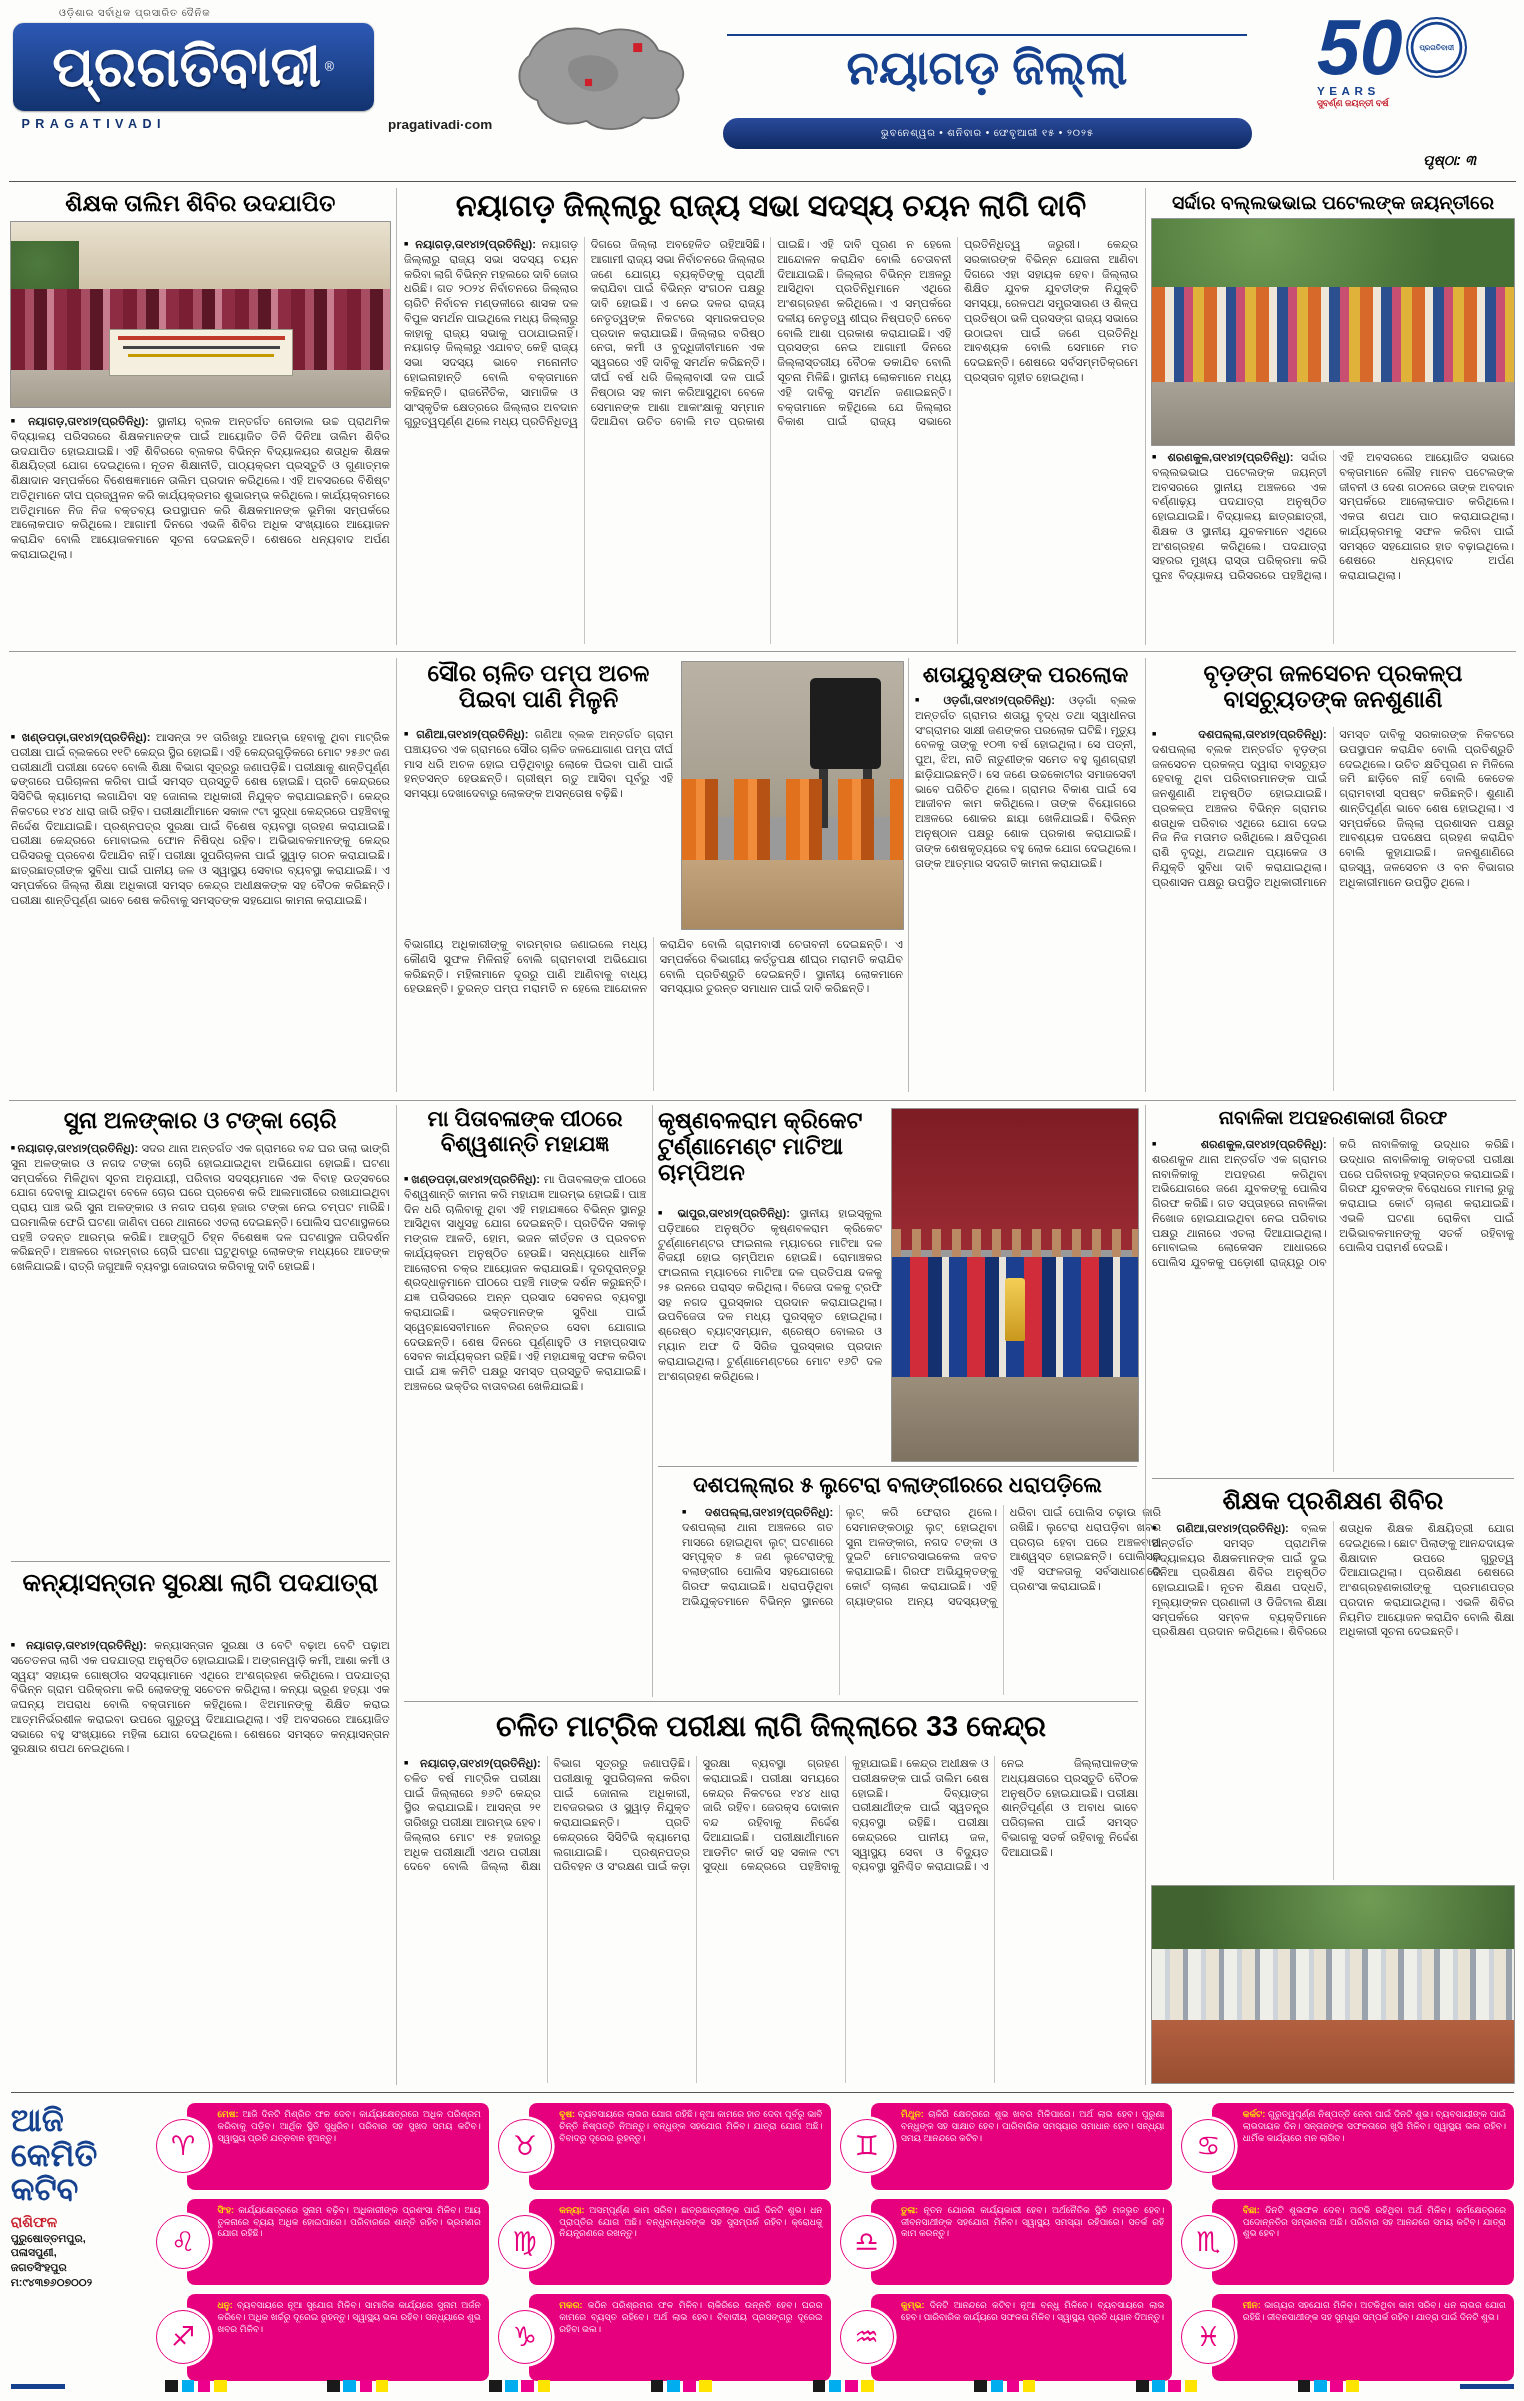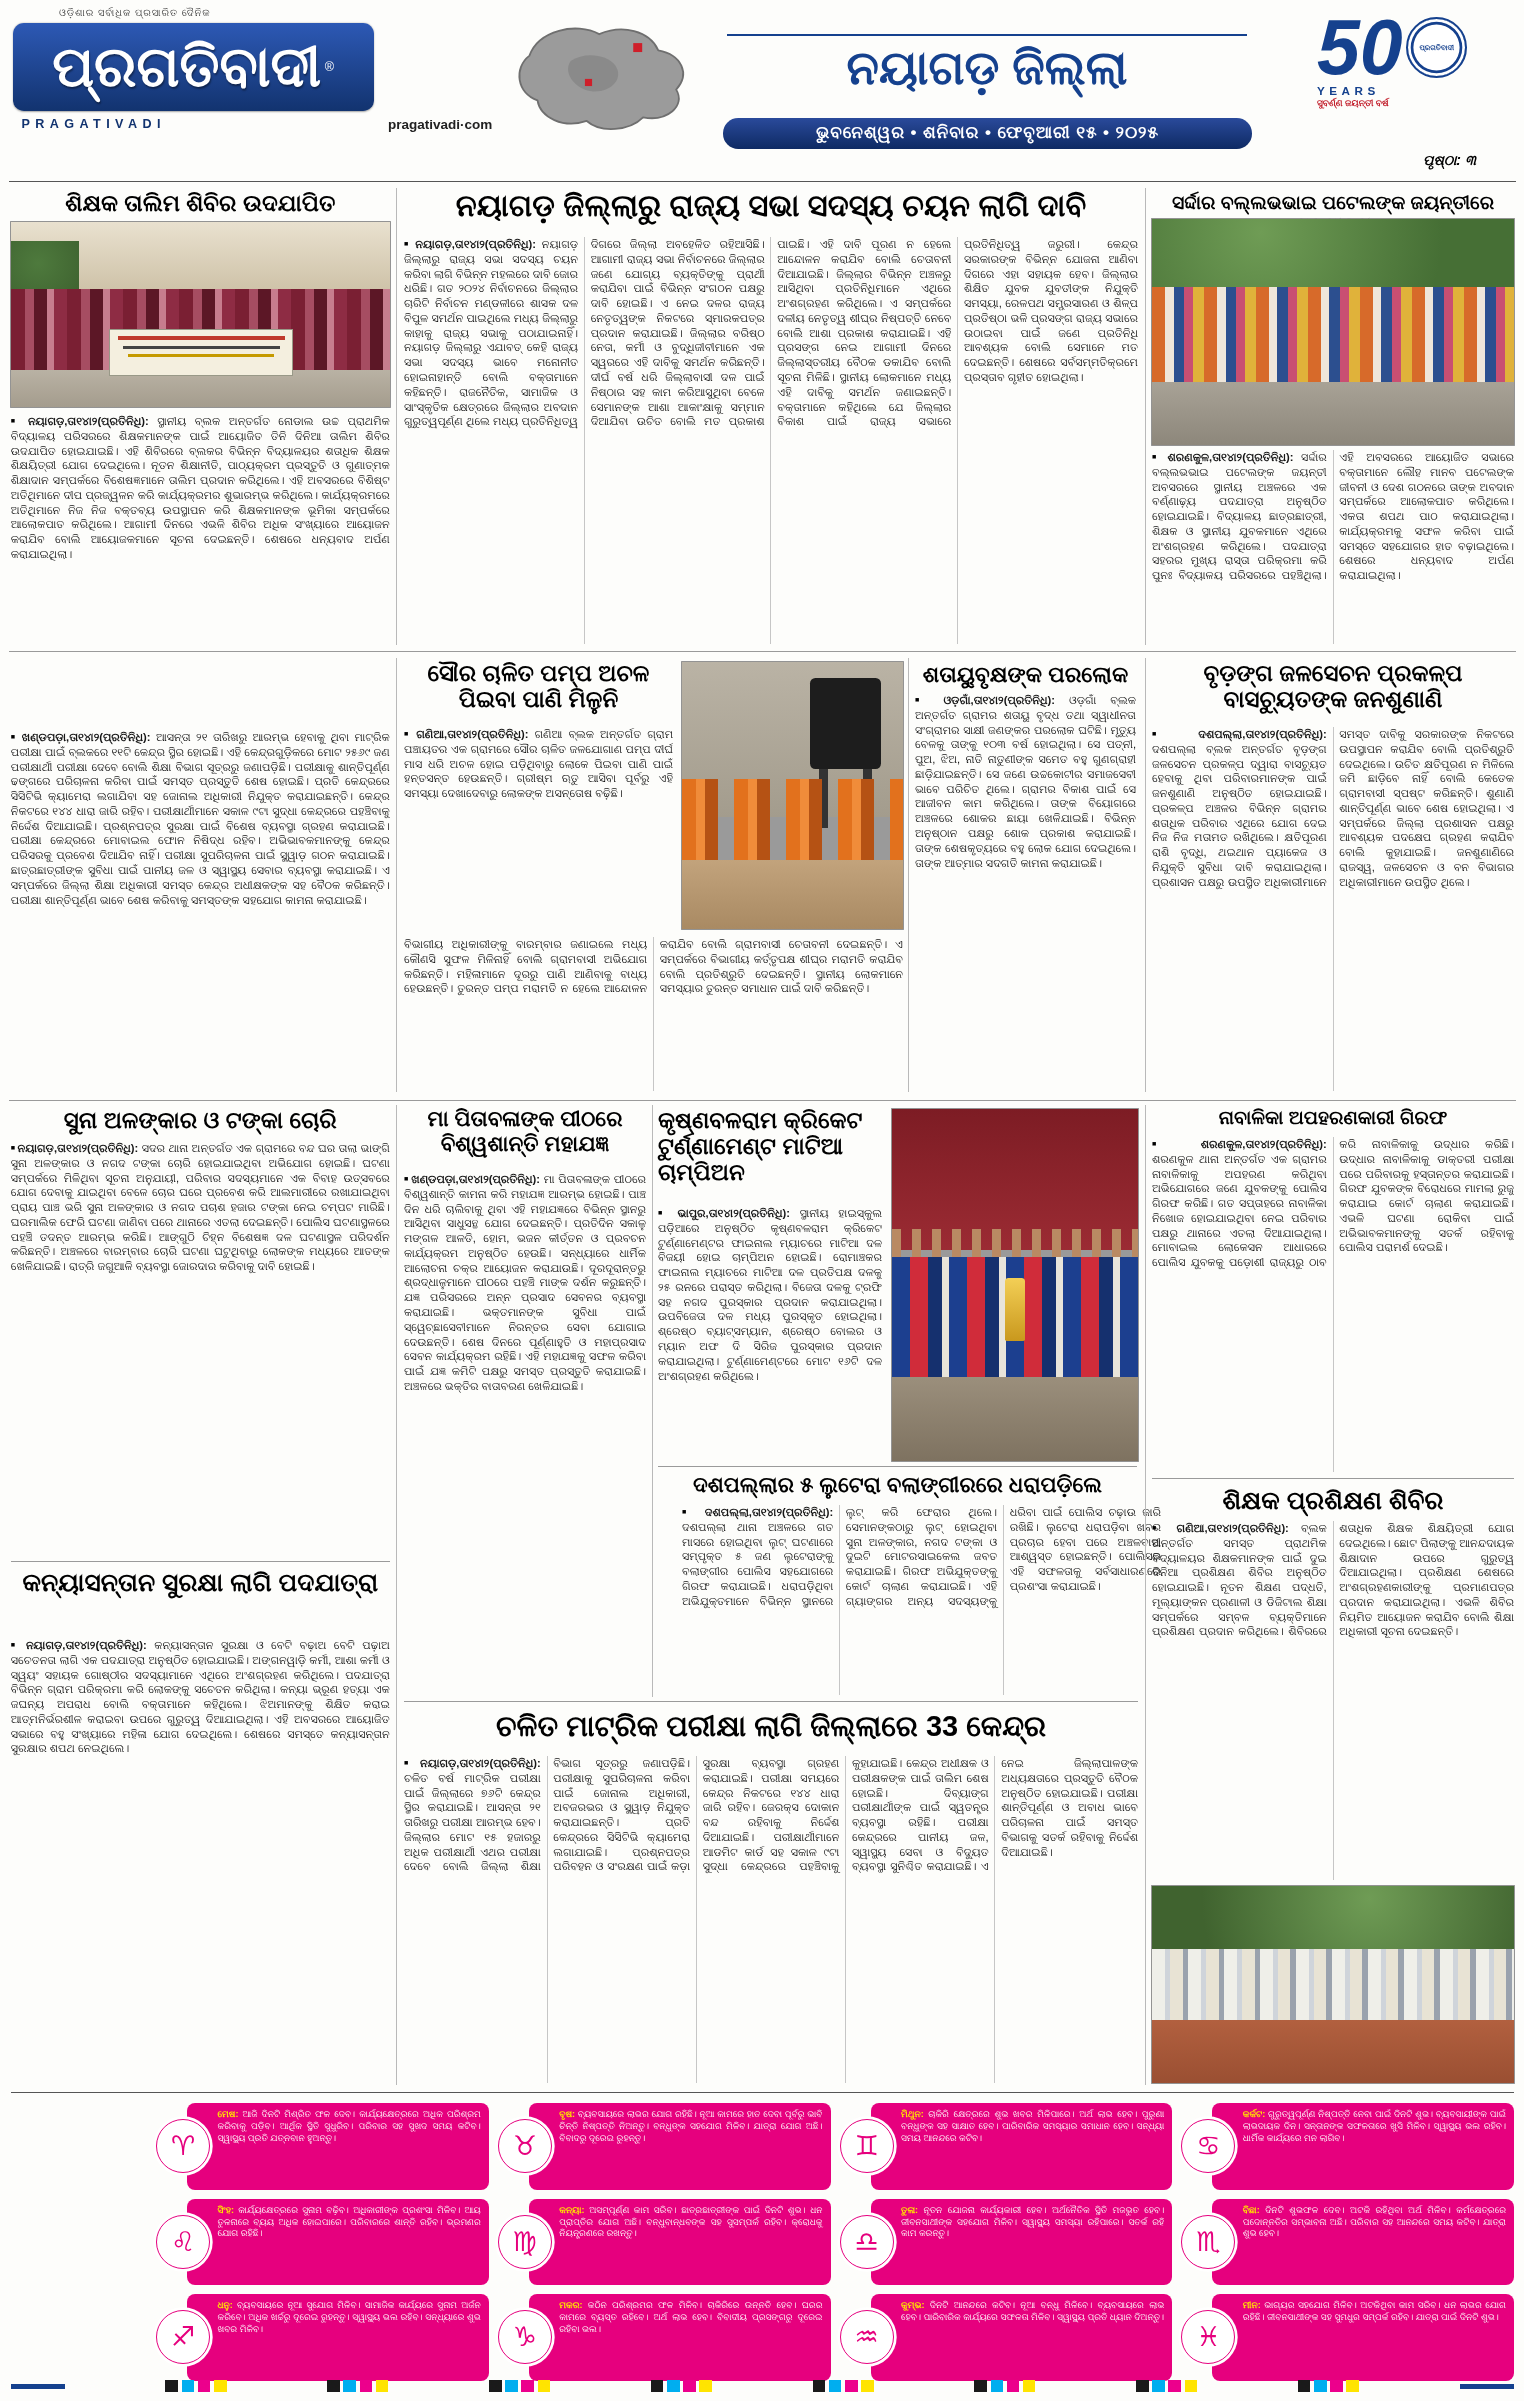--- a/index.html
+++ b/index.html
@@ -21,21 +21,21 @@
   .hr{position:absolute;height:0.9px;background:#9a9a9a;}
   
   .tagline{font-size:10px;color:#444;letter-spacing:0.9px;}
   .logo-box{background:linear-gradient(#2d59b5,#12336f);border-radius:10.8px;display:flex;align-items:center;justify-content:center;box-shadow:0 0.9px 1.8px rgba(0,0,0,.35);}
   .logo-main{color:#fff;font-size:56px;font-weight:800;text-shadow:0.9px 1.8px 1.8px rgba(0,0,0,.4);line-height:1;}
   .logo-reg{color:#fff;font-size:12.6px;margin-left:3.6px;}
   .logo-latin{font-size:12.6px;font-weight:700;letter-spacing:5.4px;color:#12336f;}
   .website{font-size:13.5px;font-weight:700;color:#222;}
   .edition{font-size:47px;font-weight:800;color:#15418e;text-align:center;line-height:1.05;}
   .titl-rule{background:#15418e;height:1.8px;}
-  .datebar{background:linear-gradient(#2a4a9b,#0e2a63);border-radius:15.2px;color:#fff;font-size:17px;font-weight:700;
+  .datebar{background:linear-gradient(#2a4a9b,#0e2a63);border-radius:15.2px;color:#fff;font-size:10px;font-weight:400;
            display:flex;align-items:center;justify-content:center;letter-spacing:0.9px;}
   .y-row{display:flex;align-items:center;}
   .y-num{font-size:77px;font-weight:800;font-style:italic;color:#15418e;line-height:.9;}
   .y-emblem{width:57px;height:57px;border-radius:50%;border:2.7px solid #15418e;box-shadow:inset 0 0 0 2.7px #fff,inset 0 0 0 5.4px #15418e;
             display:flex;align-items:center;justify-content:center;margin-left:3.6px;background:#fff;}
   .y-emblem-txt{font-size:7.2px;color:#15418e;font-weight:700;text-align:center;}
   .y-label{font-size:11.7px;font-weight:700;letter-spacing:4.5px;color:#15418e;margin-top:1.8px;}
   .y-jub{font-size:9px;font-weight:700;color:#c21f2c;margin-top:1.8px;}
   .pageno{font-size:14px;font-weight:700;color:#000;font-style:italic;}
   
@@ -244,20 +244,30 @@
 
   <div class="hr" style="left:404px;top:1701px;width:734px;"></div>
   <div class="abs hl h32 ctr" style="left:404px;top:1710px;width:734px;">ଚଳିତ ମାଟ୍ରିକ ପରୀକ୍ଷା ଲାଗି ଜିଲ୍ଲାରେ 33 କେନ୍ଦ୍ର</div>
   <div class="abs bt c5" style="left:404px;top:1756px;width:734px;height:327px;">
     <span class="dl">ନୟାଗଡ଼,ତା୧୪ା୨(ପ୍ରତିନିଧି):</span>
     <span>ଚଳିତ ବର୍ଷ ମାଟ୍ରିକ ପରୀକ୍ଷା ପାଇଁ ଜିଲ୍ଲାରେ ୭୬ଟି କେନ୍ଦ୍ର ସ୍ଥିର କରାଯାଇଛି। ଆସନ୍ତା ୨୧ ତାରିଖରୁ ପରୀକ୍ଷା ଆରମ୍ଭ ହେବ। ଜିଲ୍ଲାର ମୋଟ ୧୫ ହଜାରରୁ ଅଧିକ ପରୀକ୍ଷାର୍ଥୀ ଏଥର ପରୀକ୍ଷା ଦେବେ ବୋଲି ଜିଲ୍ଲା ଶିକ୍ଷା ବିଭାଗ ସୂତ୍ରରୁ ଜଣାପଡ଼ିଛି। ପରୀକ୍ଷାକୁ ସୁପରିଚାଳନା କରିବା ପାଇଁ ଜୋନାଲ ଅଧିକାରୀ, ଅବଜରଭର ଓ ସ୍କ୍ୱାଡ଼ ନିଯୁକ୍ତ କରାଯାଇଛନ୍ତି। ପ୍ରତି କେନ୍ଦ୍ରରେ ସିସିଟିଭି କ୍ୟାମେରା ଲଗାଯାଇଛି। ପ୍ରଶ୍ନପତ୍ର ପରିବହନ ଓ ସଂରକ୍ଷଣ ପାଇଁ କଡ଼ା ସୁରକ୍ଷା ବ୍ୟବସ୍ଥା ଗ୍ରହଣ କରାଯାଇଛି। ପରୀକ୍ଷା ସମୟରେ କେନ୍ଦ୍ର ନିକଟରେ ୧୪୪ ଧାରା ଜାରି ରହିବ। ଜେରକ୍ସ ଦୋକାନ ବନ୍ଦ ରହିବାକୁ ନିର୍ଦ୍ଦେଶ ଦିଆଯାଇଛି। ପରୀକ୍ଷାର୍ଥୀମାନେ ଆଡମିଟ କାର୍ଡ ସହ ସକାଳ ୯ଟା ସୁଦ୍ଧା କେନ୍ଦ୍ରରେ ପହଞ୍ଚିବାକୁ କୁହାଯାଇଛି। କେନ୍ଦ୍ର ଅଧୀକ୍ଷକ ଓ ପରୀକ୍ଷକଙ୍କ ପାଇଁ ତାଲିମ ଶେଷ ହୋଇଛି। ଦିବ୍ୟାଙ୍ଗ ପରୀକ୍ଷାର୍ଥୀଙ୍କ ପାଇଁ ସ୍ୱତନ୍ତ୍ର ବ୍ୟବସ୍ଥା ରହିଛି। ପରୀକ୍ଷା କେନ୍ଦ୍ରରେ ପାନୀୟ ଜଳ, ସ୍ୱାସ୍ଥ୍ୟ ସେବା ଓ ବିଦ୍ୟୁତ ବ୍ୟବସ୍ଥା ସୁନିଶ୍ଚିତ କରାଯାଇଛି। ଏ ନେଇ ଜିଲ୍ଲାପାଳଙ୍କ ଅଧ୍ୟକ୍ଷତାରେ ପ୍ରସ୍ତୁତି ବୈଠକ ଅନୁଷ୍ଠିତ ହୋଇଯାଇଛି। ପରୀକ୍ଷା ଶାନ୍ତିପୂର୍ଣ୍ଣ ଓ ଅବାଧ ଭାବେ ପରିଚାଳନା ପାଇଁ ସମସ୍ତ ବିଭାଗକୁ ସତର୍କ ରହିବାକୁ ନିର୍ଦ୍ଦେଶ ଦିଆଯାଇଛି।</span>
   </div>
 
   <div class="hr" style="left:10.8px;top:2092px;width:1503px;background:#555;"></div>
 
+  <div class="abs" style="left:10.8px;top:2103px;width:136px;height:266px;">
+    <div class="h-big">ଆଜି</div>
+    <div class="h-big">କେମିତି</div>
+    <div class="h-big">କଟିବ</div>
+    <div class="h-label">ରାଶିଫଳ</div>
+    <div class="h-addr">ପୁରୁଷୋତ୍ତମପୁର,</div>
+    <div class="h-addr">ପଳାସପୁଣୀ,</div>
+    <div class="h-addr">ଜଗତସିଂହପୁର</div>
+    <div class="h-phone">ମ:୯୪୩୭୬୦୭୦୦୨</div>
+  </div>
 
   <div class="abs zgrid" style="left:156px;top:2103px;width:1358px;height:266px;">
     <div class="zcell">
       <div class="zicon">♈</div>
       <div class="zbox"><span class="zname">ମେଷ</span><span>ଆଜି ଦିନଟି ମିଶ୍ରିତ ଫଳ ଦେବ। କାର୍ଯ୍ୟକ୍ଷେତ୍ରରେ ଅଧିକ ପରିଶ୍ରମ କରିବାକୁ ପଡ଼ିବ। ଆର୍ଥିକ ସ୍ଥିତି ସୁଧୁରିବ। ପରିବାର ସହ ସୁଖଦ ସମୟ କଟିବ। ସ୍ୱାସ୍ଥ୍ୟ ପ୍ରତି ଯତ୍ନବାନ ହୁଅନ୍ତୁ।</span></div>
     </div>
     <div class="zcell">
       <div class="zicon">♉</div>
       <div class="zbox"><span class="zname">ବୃଷ</span><span>ବ୍ୟବସାୟରେ ଲାଭର ଯୋଗ ରହିଛି। ନୂଆ କାମରେ ହାତ ଦେବା ପୂର୍ବରୁ ଭାବି ଚିନ୍ତି ନିଷ୍ପତ୍ତି ନିଅନ୍ତୁ। ବନ୍ଧୁଙ୍କ ସହଯୋଗ ମିଳିବ। ଯାତ୍ରା ଯୋଗ ଅଛି। ବିବାଦରୁ ଦୂରେଇ ରୁହନ୍ତୁ।</span></div>
     </div>

